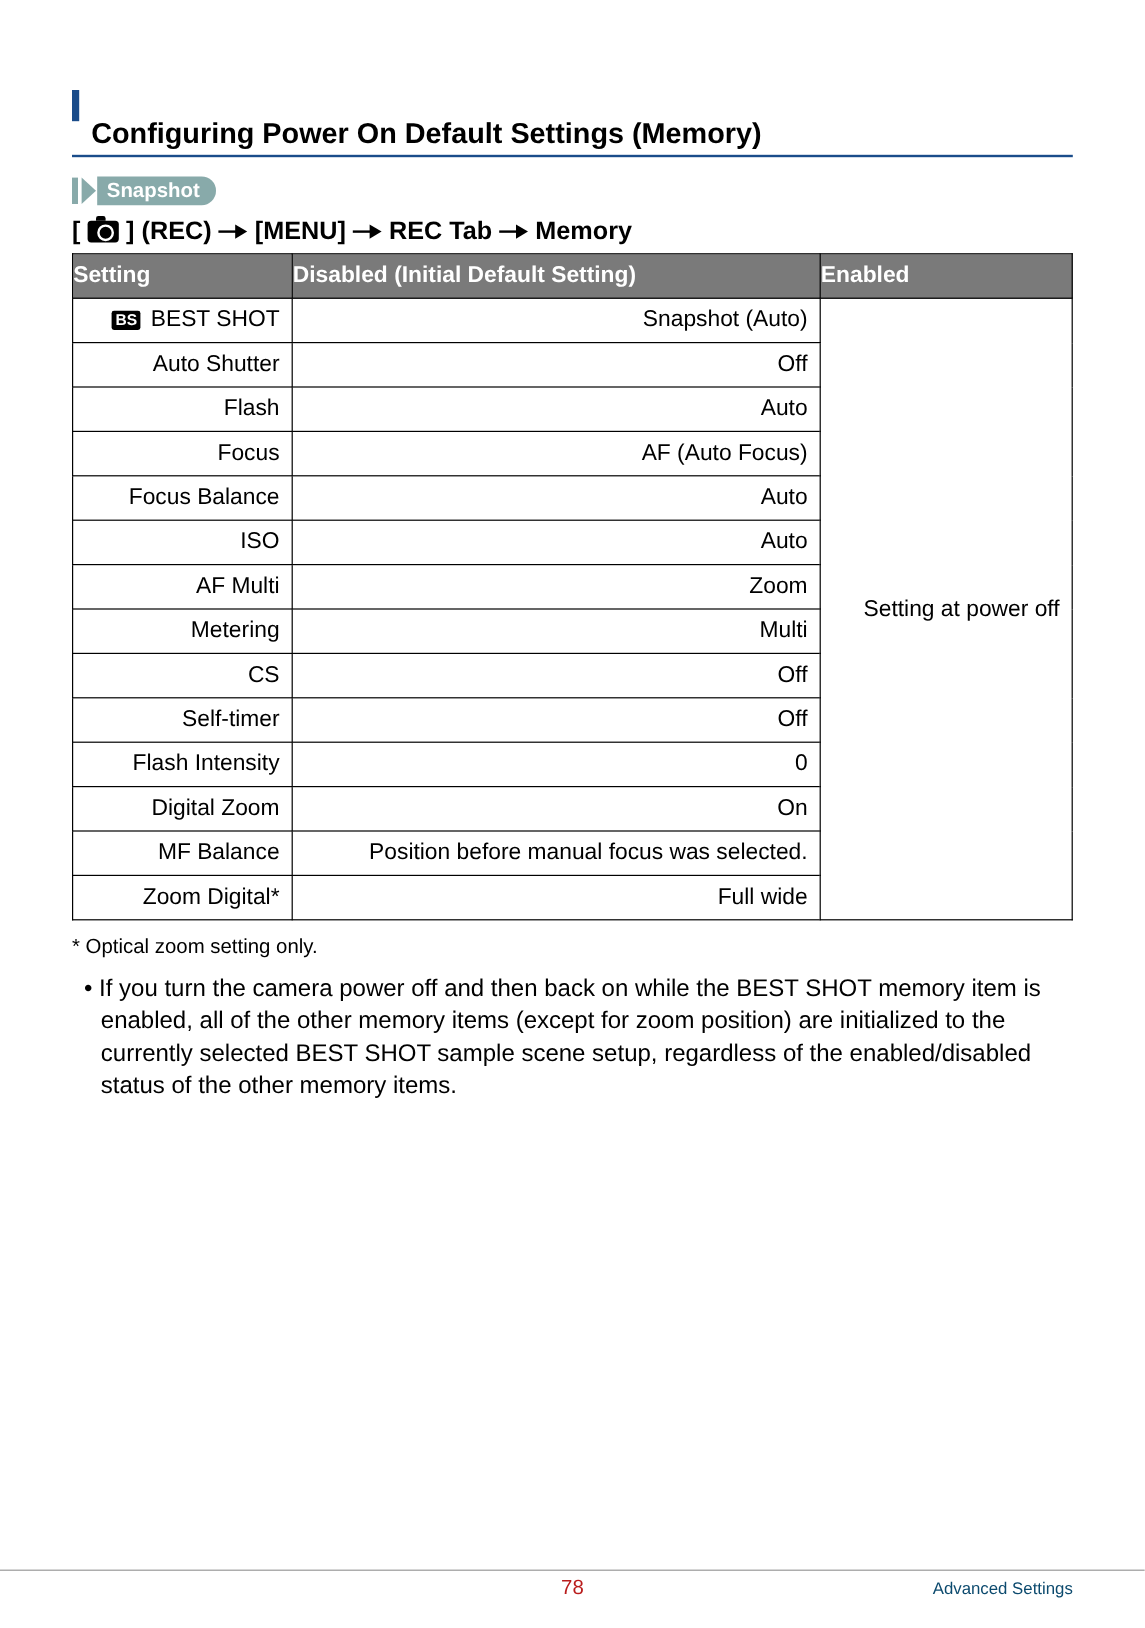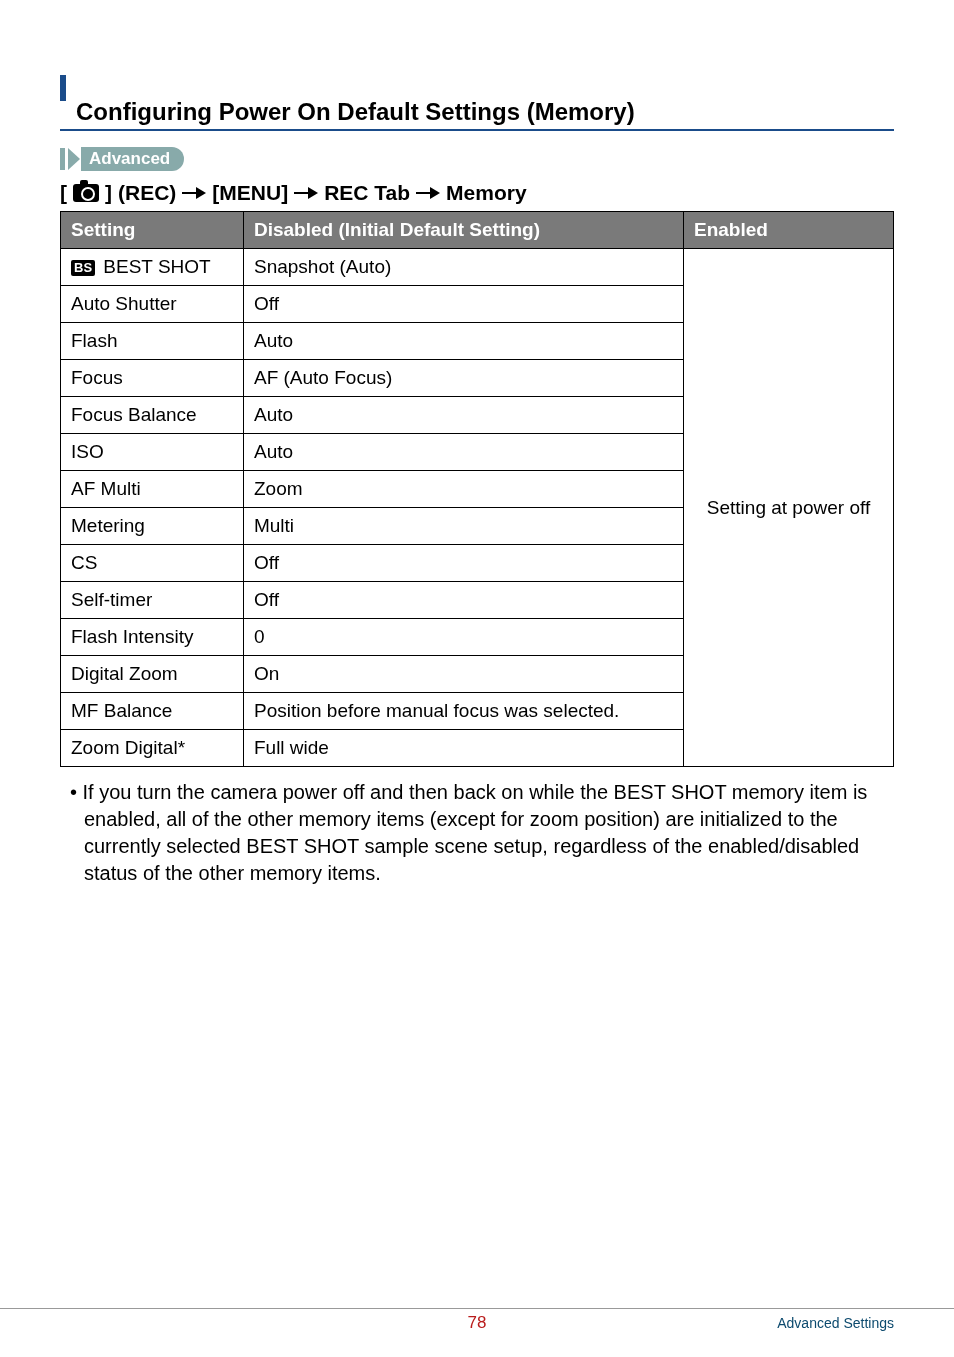--- a/index.html
+++ b/index.html
@@ -139,28 +139,29 @@
   table {
     width: 100%;
     border-collapse: collapse;
     margin-bottom: 12px;
   }
   th {
     background: #7a7a7a;
     color: #fff;
     font-weight: bold;
     text-align: left;
-    padding: 7px 10px;
+    padding: 7px 0;
     border: 1.5px solid #000;
     font-size: 19px;
   }
   td {
     border: 1.5px solid #000;
     padding: 7px 10px;
     font-size: 19px;
+    text-align: right;
   }
   .bs-icon {
     display: inline-block;
     background: #000;
     color: #fff;
     font-size: 13px;
     font-weight: bold;
     padding: 1px 3px;
     border-radius: 2px;
     vertical-align: middle;
@@ -196,40 +197,40 @@
     font-size: 17px;
     color: #b91c1c;
   }
   .footer-label {
     font-size: 14px;
     color: #0c4a6e;
     margin-left: auto;
   }
   .enabled-cell {
     vertical-align: middle;
-    text-align: center;
+    text-align: right;
     margin-top: 16px;
   }
 </style>
 </head>
 <body>
 
 <div class="page">
   <div class="section-heading">
     <div class="heading-row">
       <div class="blue-bar"></div>
       <div class="heading-text">Configuring Power On Default Settings (Memory)</div>
     </div>
   </div>
 
   <div class="procedure-container">
     <div class="procedure-row">
       <div class="proc-pipe"></div>
       <div class="proc-lead"></div>
-      <div class="proc-pill">Advanced</div>
+      <div class="proc-pill">Snapshot</div>
     </div>
   </div>
 
   <div class="breadcrumb">
     <span>[</span>
     <span class="camera-icon"></span>
     <span>]</span>
     <span>(REC)</span>
     <span class="arrow"></span>
     <span>[MENU]</span>
@@ -304,20 +305,21 @@
         <td>MF Balance</td>
         <td>Position before manual focus was selected.</td>
       </tr>
       <tr>
         <td>Zoom Digital*</td>
         <td>Full wide</td>
       </tr>
     </tbody>
   </table>
 
+  <p class="footnote">* Optical zoom setting only.</p>
 
   <p class="bullet-item">• If you turn the camera power off and then back on while the BEST SHOT memory item is enabled, all of the other memory items (except for zoom position) are initialized to the currently selected BEST SHOT sample scene setup, regardless of the enabled/disabled status of the other memory items.</p>
 </div>
 
 <div class="footer">
   <span class="page-num">78</span>
   <span class="footer-label">Advanced Settings</span>
 </div>
 
 </body></html>

